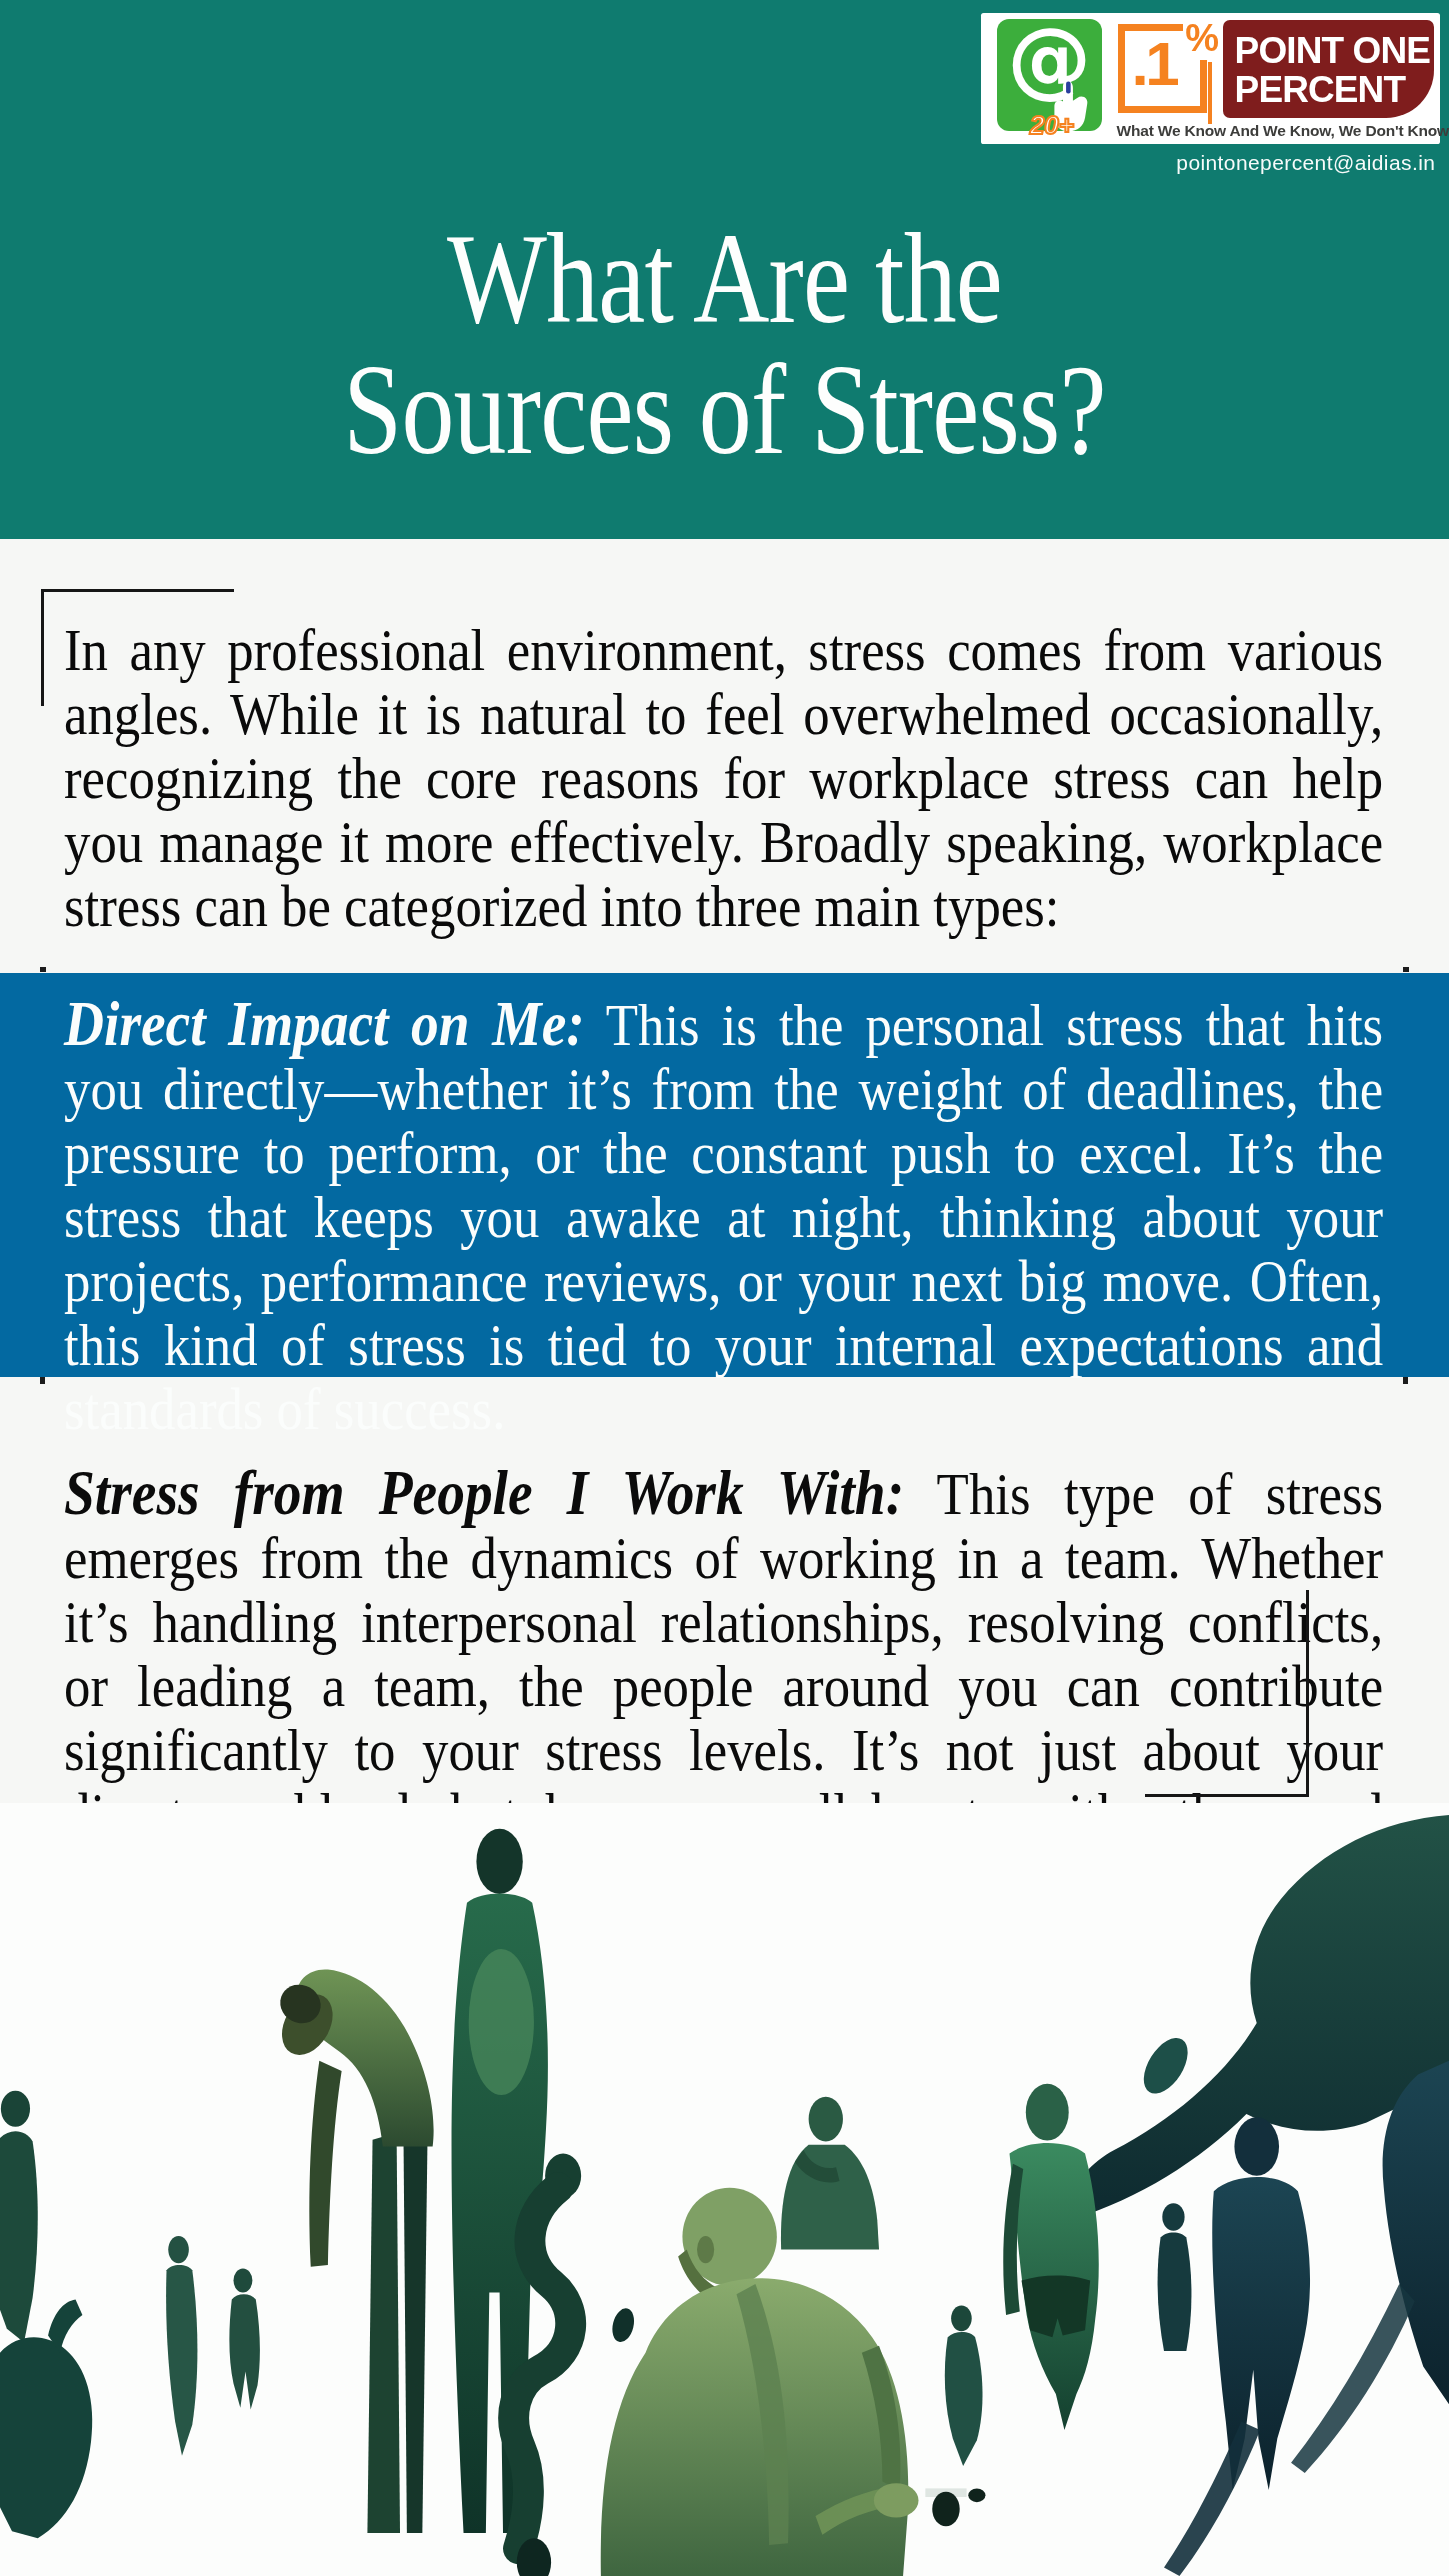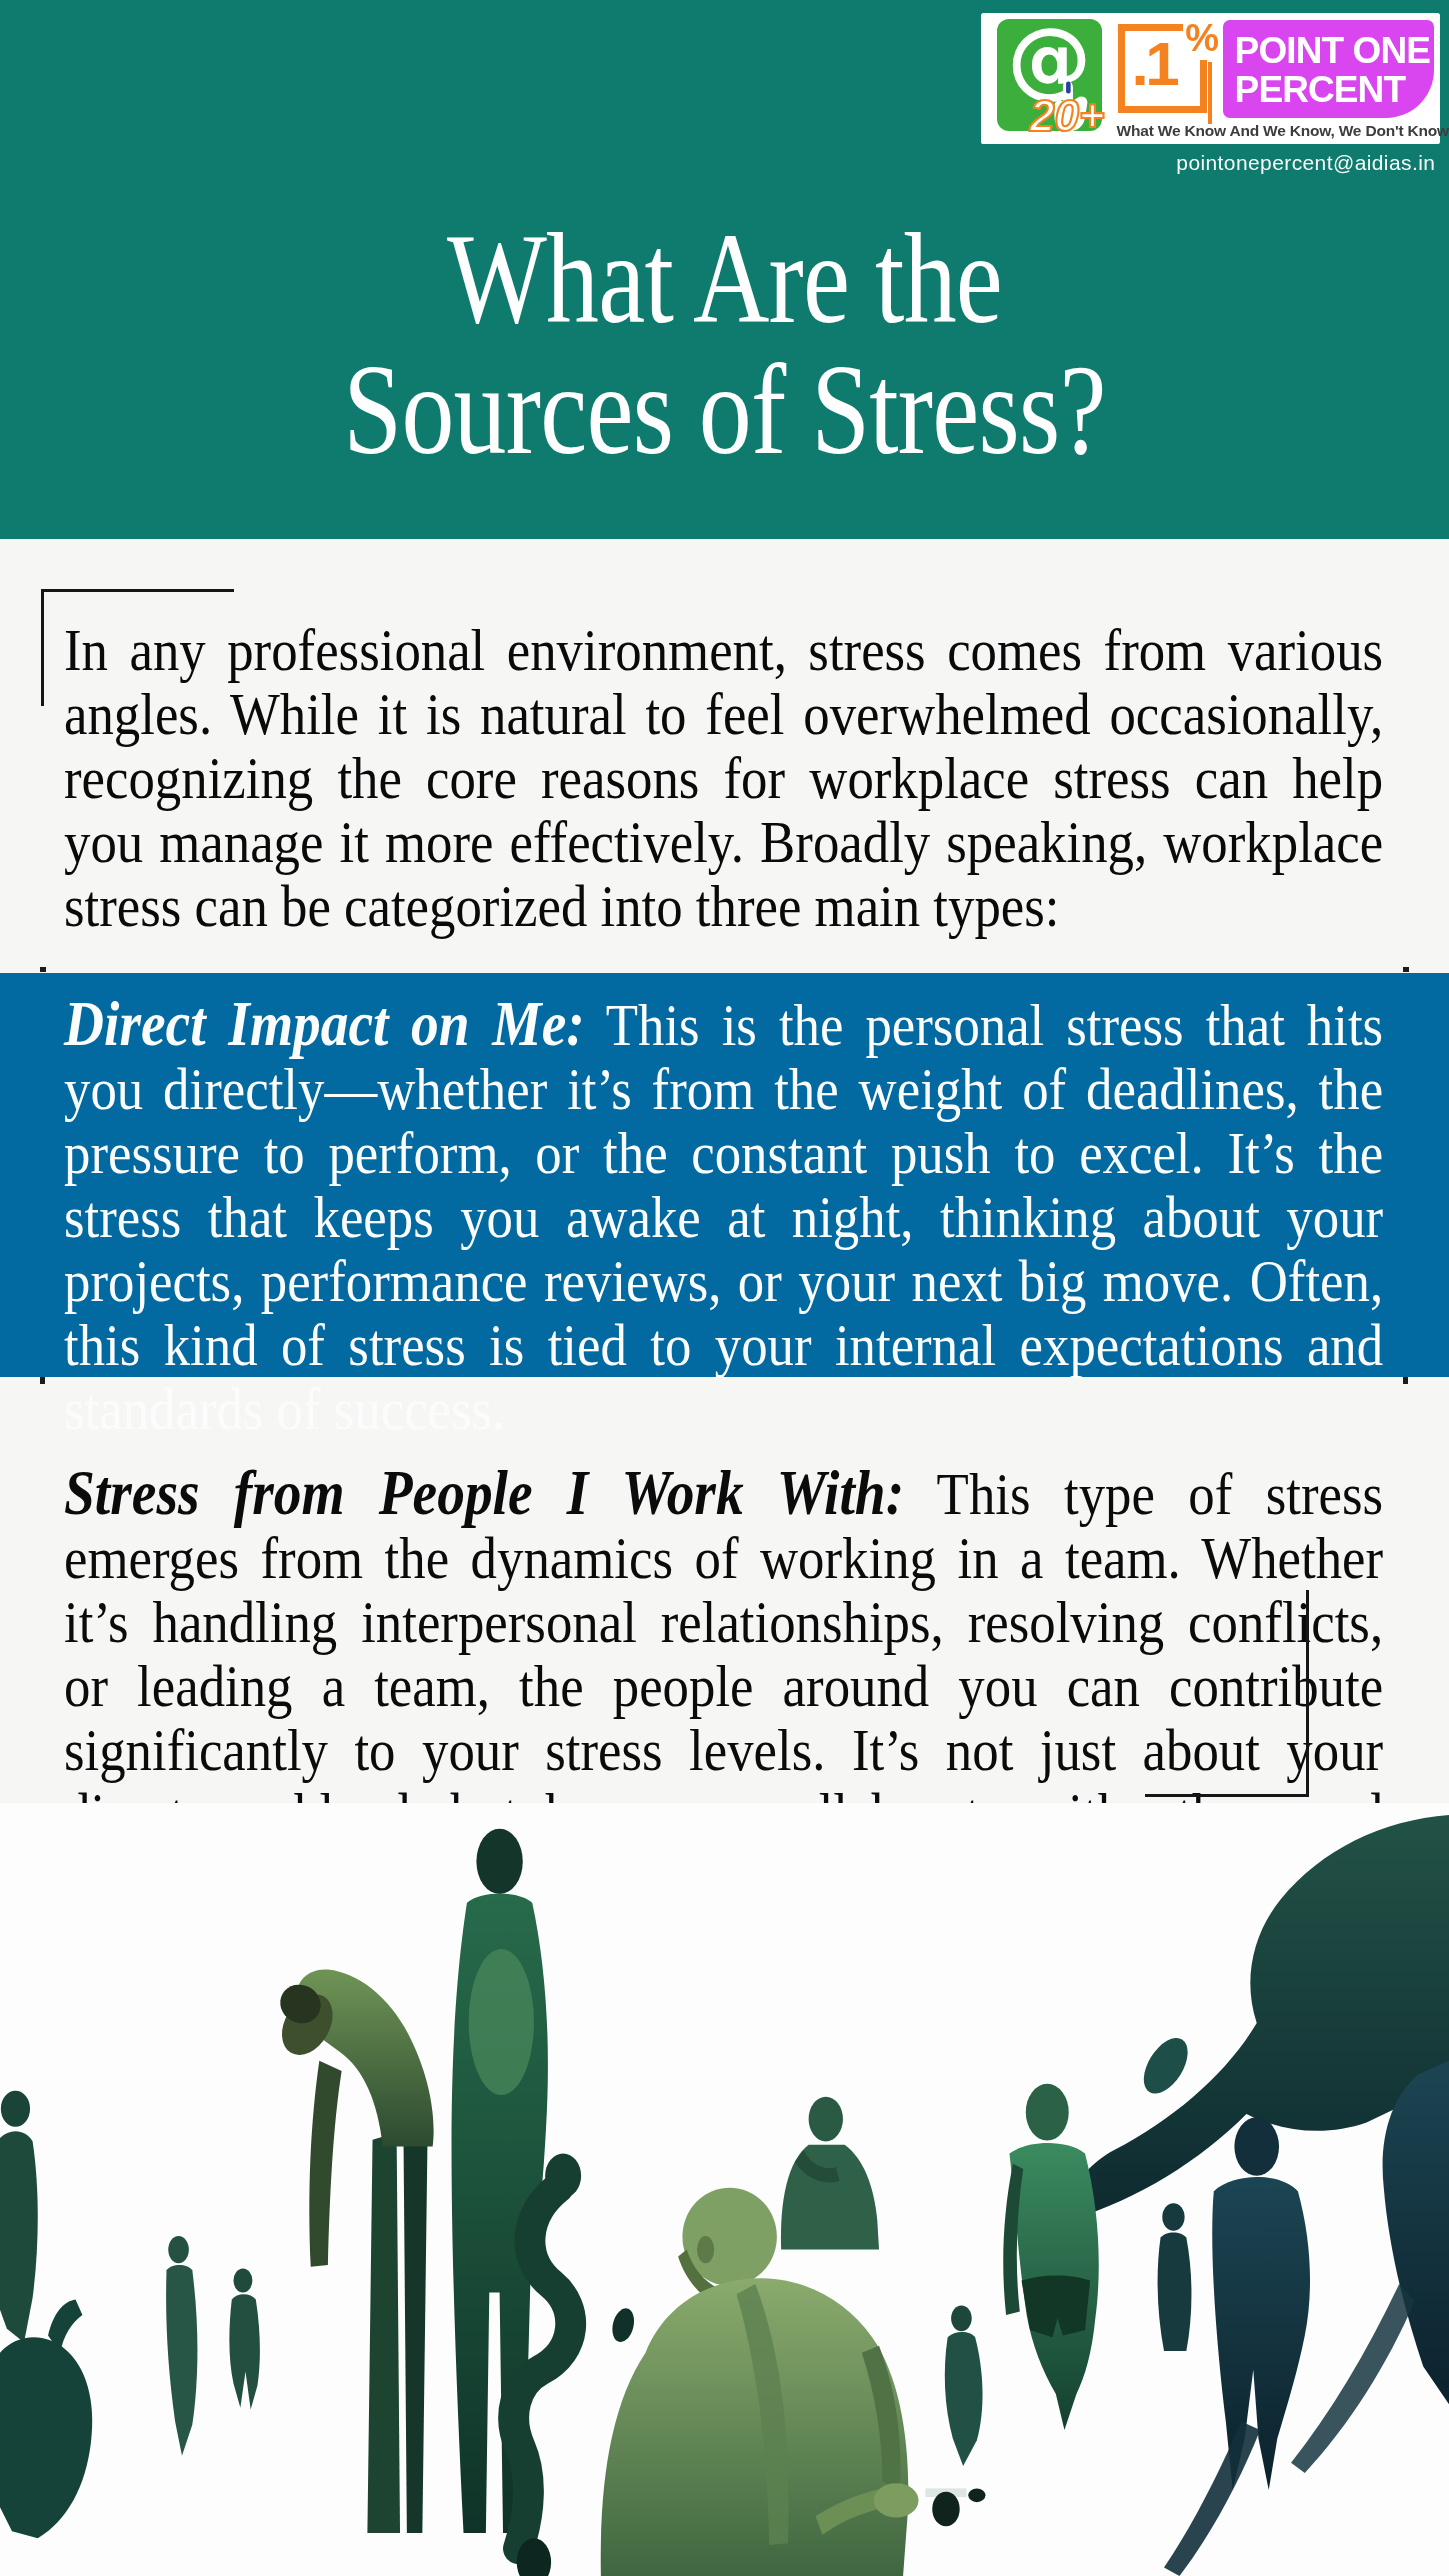--- a/index.html
+++ b/index.html
@@ -38,42 +38,42 @@
   }
   .app-at {
     position:absolute; left:6.9px; top:-10.3px; width:91px;
     text-align:center; color:#ffffff;
     font-family:"DejaVu Sans", sans-serif; font-weight:bold; font-size:84px;
   }
   .app-hand { position:absolute; right:1.7px; bottom:-3.4px; width:57px; height:58px; }
   .app-badge {
     position:absolute; left:33px; bottom:-10.3px;
     font-family:"Liberation Sans", sans-serif; font-style:italic; font-weight:bold;
-    font-size:44px; color:#ffffff; -webkit-text-stroke:2.1px #f58220;
+    font-size:26px; color:#ffffff; -webkit-text-stroke:2.1px #f58220;
     text-shadow:0 0 0.9px #f58220;
   }
   .pct-box {
     position:absolute; left:137px; top:11px; width:89px; height:89px;
     border:7.7px solid #f58220; background:#ffffff;
   }
   .pct-num {
     position:absolute; left:6.9px; top:-3.4px;
     font-family:"Liberation Sans", sans-serif; font-weight:bold;
     font-size:62px; color:#f58220; letter-spacing:-3.4px;
   }
   .pct-sign {
     position:absolute; right:-22px; top:-13.7px; padding:0 2.6px;
     background:#ffffff;
     font-family:"Liberation Sans", sans-serif; font-weight:bold;
     font-size:38px; color:#f58220;
   }
   .pct-line { position:absolute; right:-12px; top:31px; width:3.4px; height:62px; background:#f58220; }
   .brand-pill {
     position:absolute; left:242px; top:6.9px; width:211px; height:98px;
-    background:#d946ef; border-radius:6.9px 6.9px 48px 6.9px;
+    background:#7f1d1d; border-radius:6.9px 6.9px 48px 6.9px;
     color:#ffffff; font-family:"Liberation Sans", sans-serif; font-weight:bold;
     font-size:37px; line-height:39px; padding:11px 0 0 12px;
     letter-spacing:-0.9px;
   }
   .tagline {
     position:absolute; left:136px; top:109px; width:319px;
     font-family:"Liberation Sans", sans-serif; font-weight:bold;
     font-size:15.5px; color:#3d3d3b; white-space:nowrap; letter-spacing:-0.2px;
   }
   

